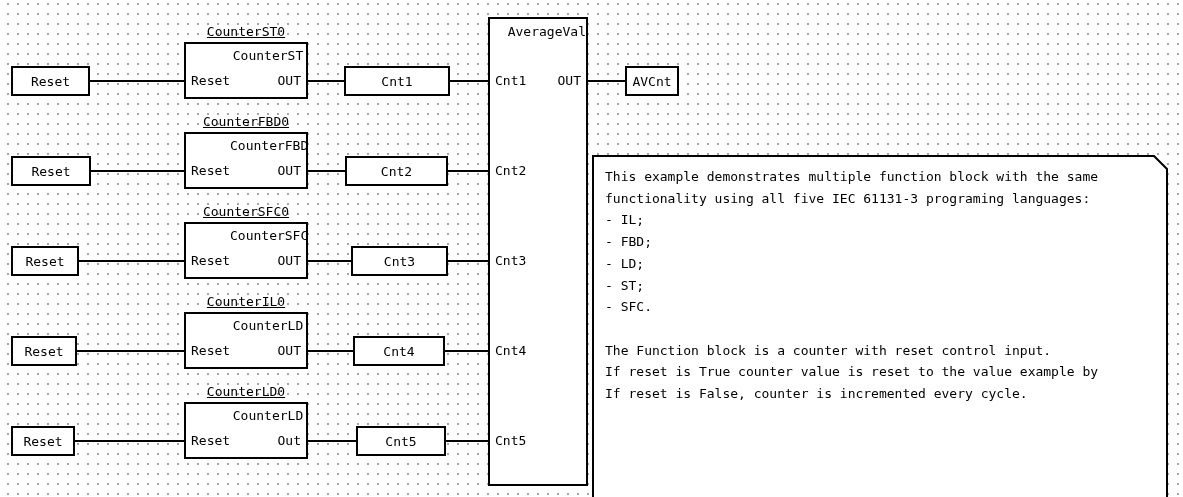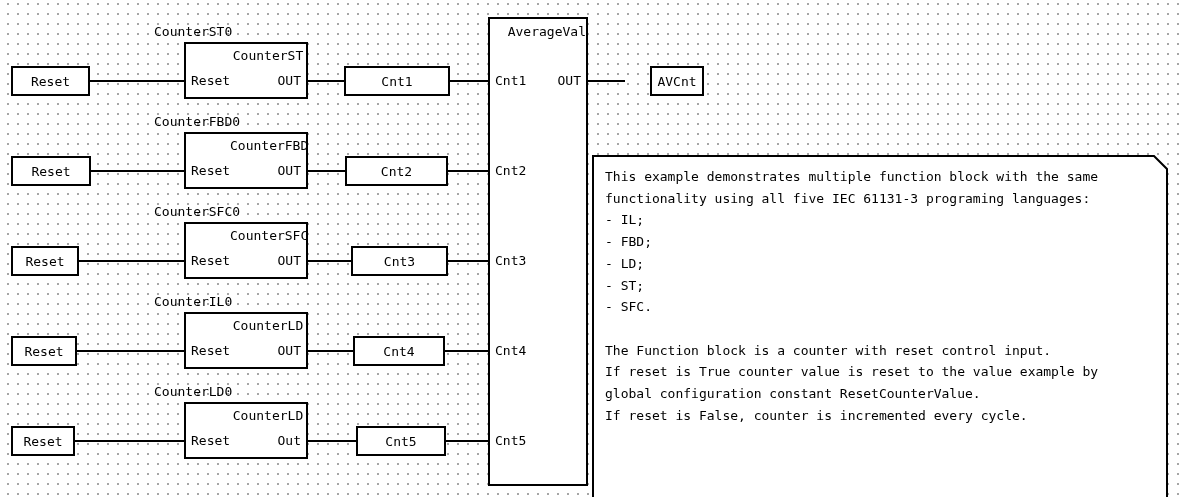--- a/index.html
+++ b/index.html
@@ -29,35 +29,35 @@
   .fb-block{
     position:absolute;left:184px;width:124px;
     top:calc(var(--y) - 39px);height:57px;
     border:2px solid #000;background:#fff;box-sizing:border-box;
   }
   .fb-name{position:absolute;top:4px;left:0;right:0;text-align:center;padding-left:44px;}
   .fb-pin-in{position:absolute;left:5px;top:29px;}
   .fb-pin-out{position:absolute;right:5px;top:29px;}
   .instance-label{
     position:absolute;left:154px;width:184px;
-    top:calc(var(--y) - 57px);height:17px;text-align:left;
+    top:calc(var(--y) - 57px);height:17px;text-align:center;text-decoration:underline;
   }
   
   #avg-block{
     position:absolute;left:488px;top:17px;width:100px;height:469px;
     border:2px solid #000;background:#fff;box-sizing:border-box;
   }
   #avg-name{position:absolute;top:5px;left:0;right:0;text-align:right;}
   .avg-pin-in{position:absolute;left:5px;}
   #avg-pin-out{position:absolute;right:5px;top:54px;}
   #wire-avg-out{position:absolute;left:588px;top:80px;width:37px;height:2px;background:#000;}
   #avcnt-box{
     position:absolute;left:625px;top:66px;width:54px;height:30px;
     border:2px solid #000;background:#fff;box-sizing:border-box;
-    display:flex;align-items:center;justify-content:center;margin-left:25px;
+    display:flex;align-items:center;justify-content:center;
   }
   
   #comment{position:absolute;left:592px;top:116px;width:576px;height:374px;margin-top:39px;}
   #comment svg{position:absolute;left:0;top:0;}
   #comment-text{
     position:absolute;left:13px;top:11px;width:550px;
   }
   .comment-line{line-height:21.7px;min-height:21.7px;white-space:pre;}
 </style>
 </head>
@@ -177,18 +177,17 @@
       <div class="comment-line">This example demonstrates multiple function block with the same</div>
       <div class="comment-line">functionality using all five IEC 61131-3 programing languages:</div>
       <div class="comment-line">- IL;</div>
       <div class="comment-line">- FBD;</div>
       <div class="comment-line">- LD;</div>
       <div class="comment-line">- ST;</div>
       <div class="comment-line">- SFC.</div>
       <div class="comment-line"></div>
       <div class="comment-line">The Function block is a counter with reset control input.</div>
       <div class="comment-line">If reset is True counter value is reset to the value example by</div>
-      <div class="comment-line">global configuration constant ResetCounterValue.</div>
       <div class="comment-line">If reset is False, counter is incremented every cycle.</div>
     </div>
   </div>
 
 </div>
 
 </body></html>

